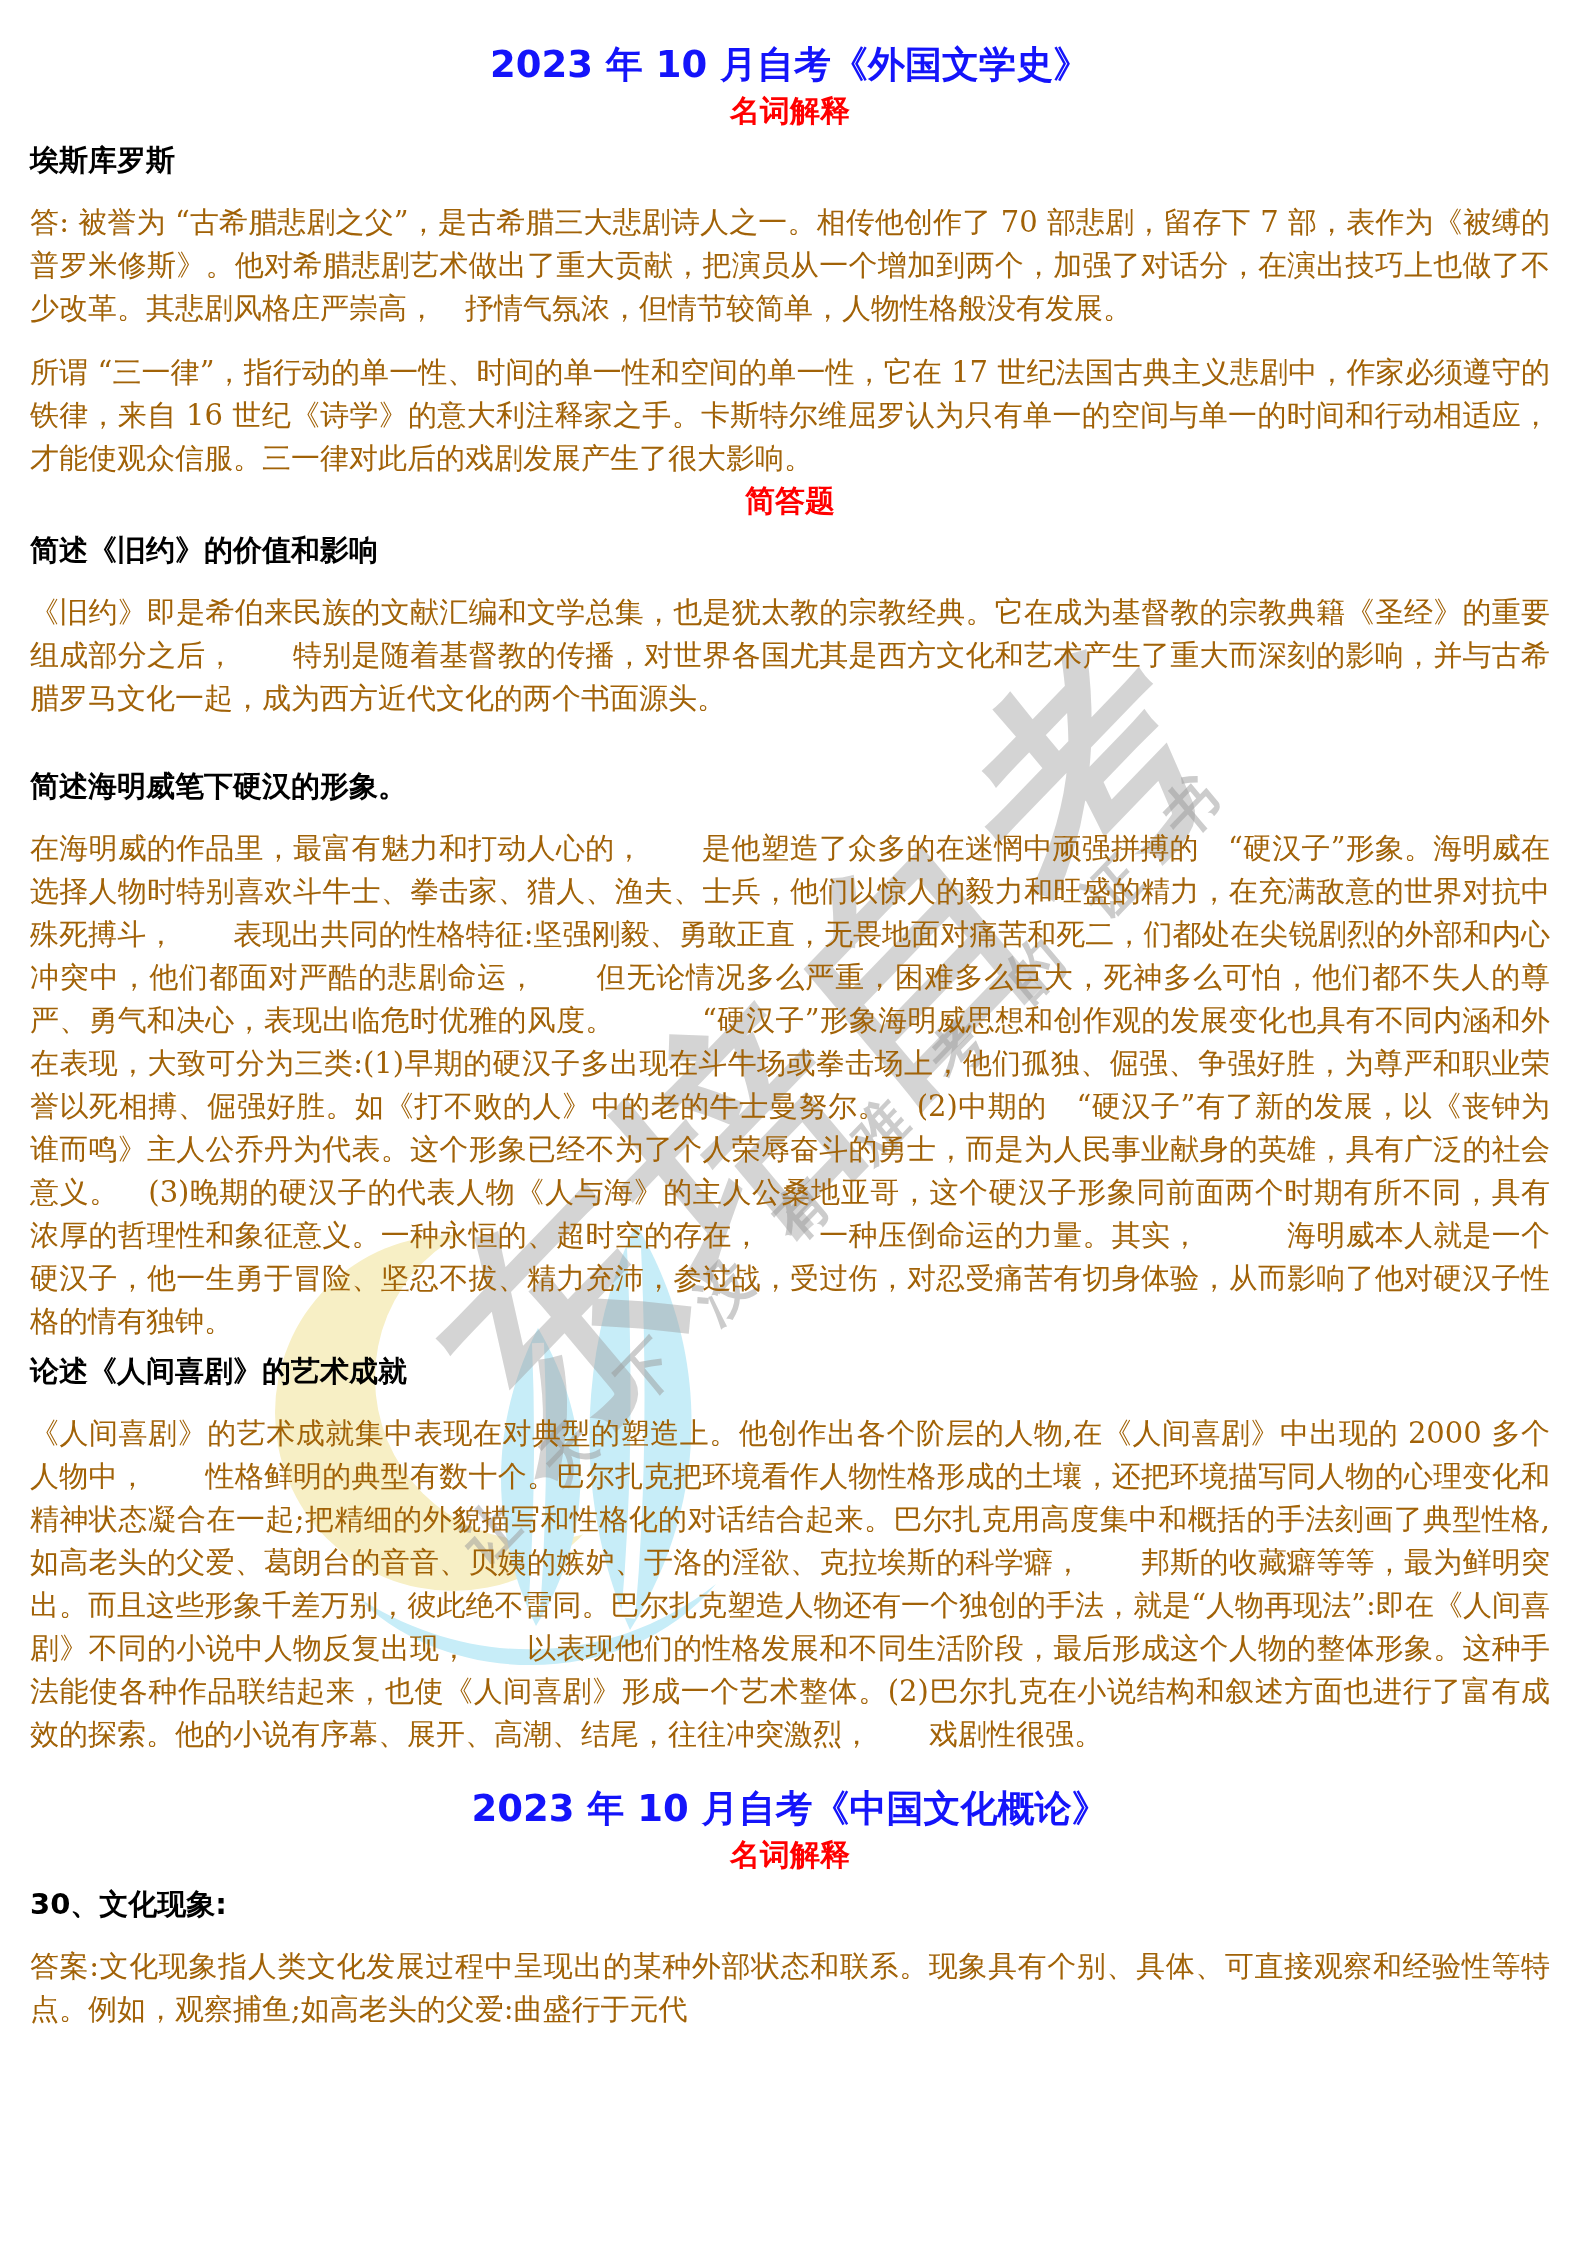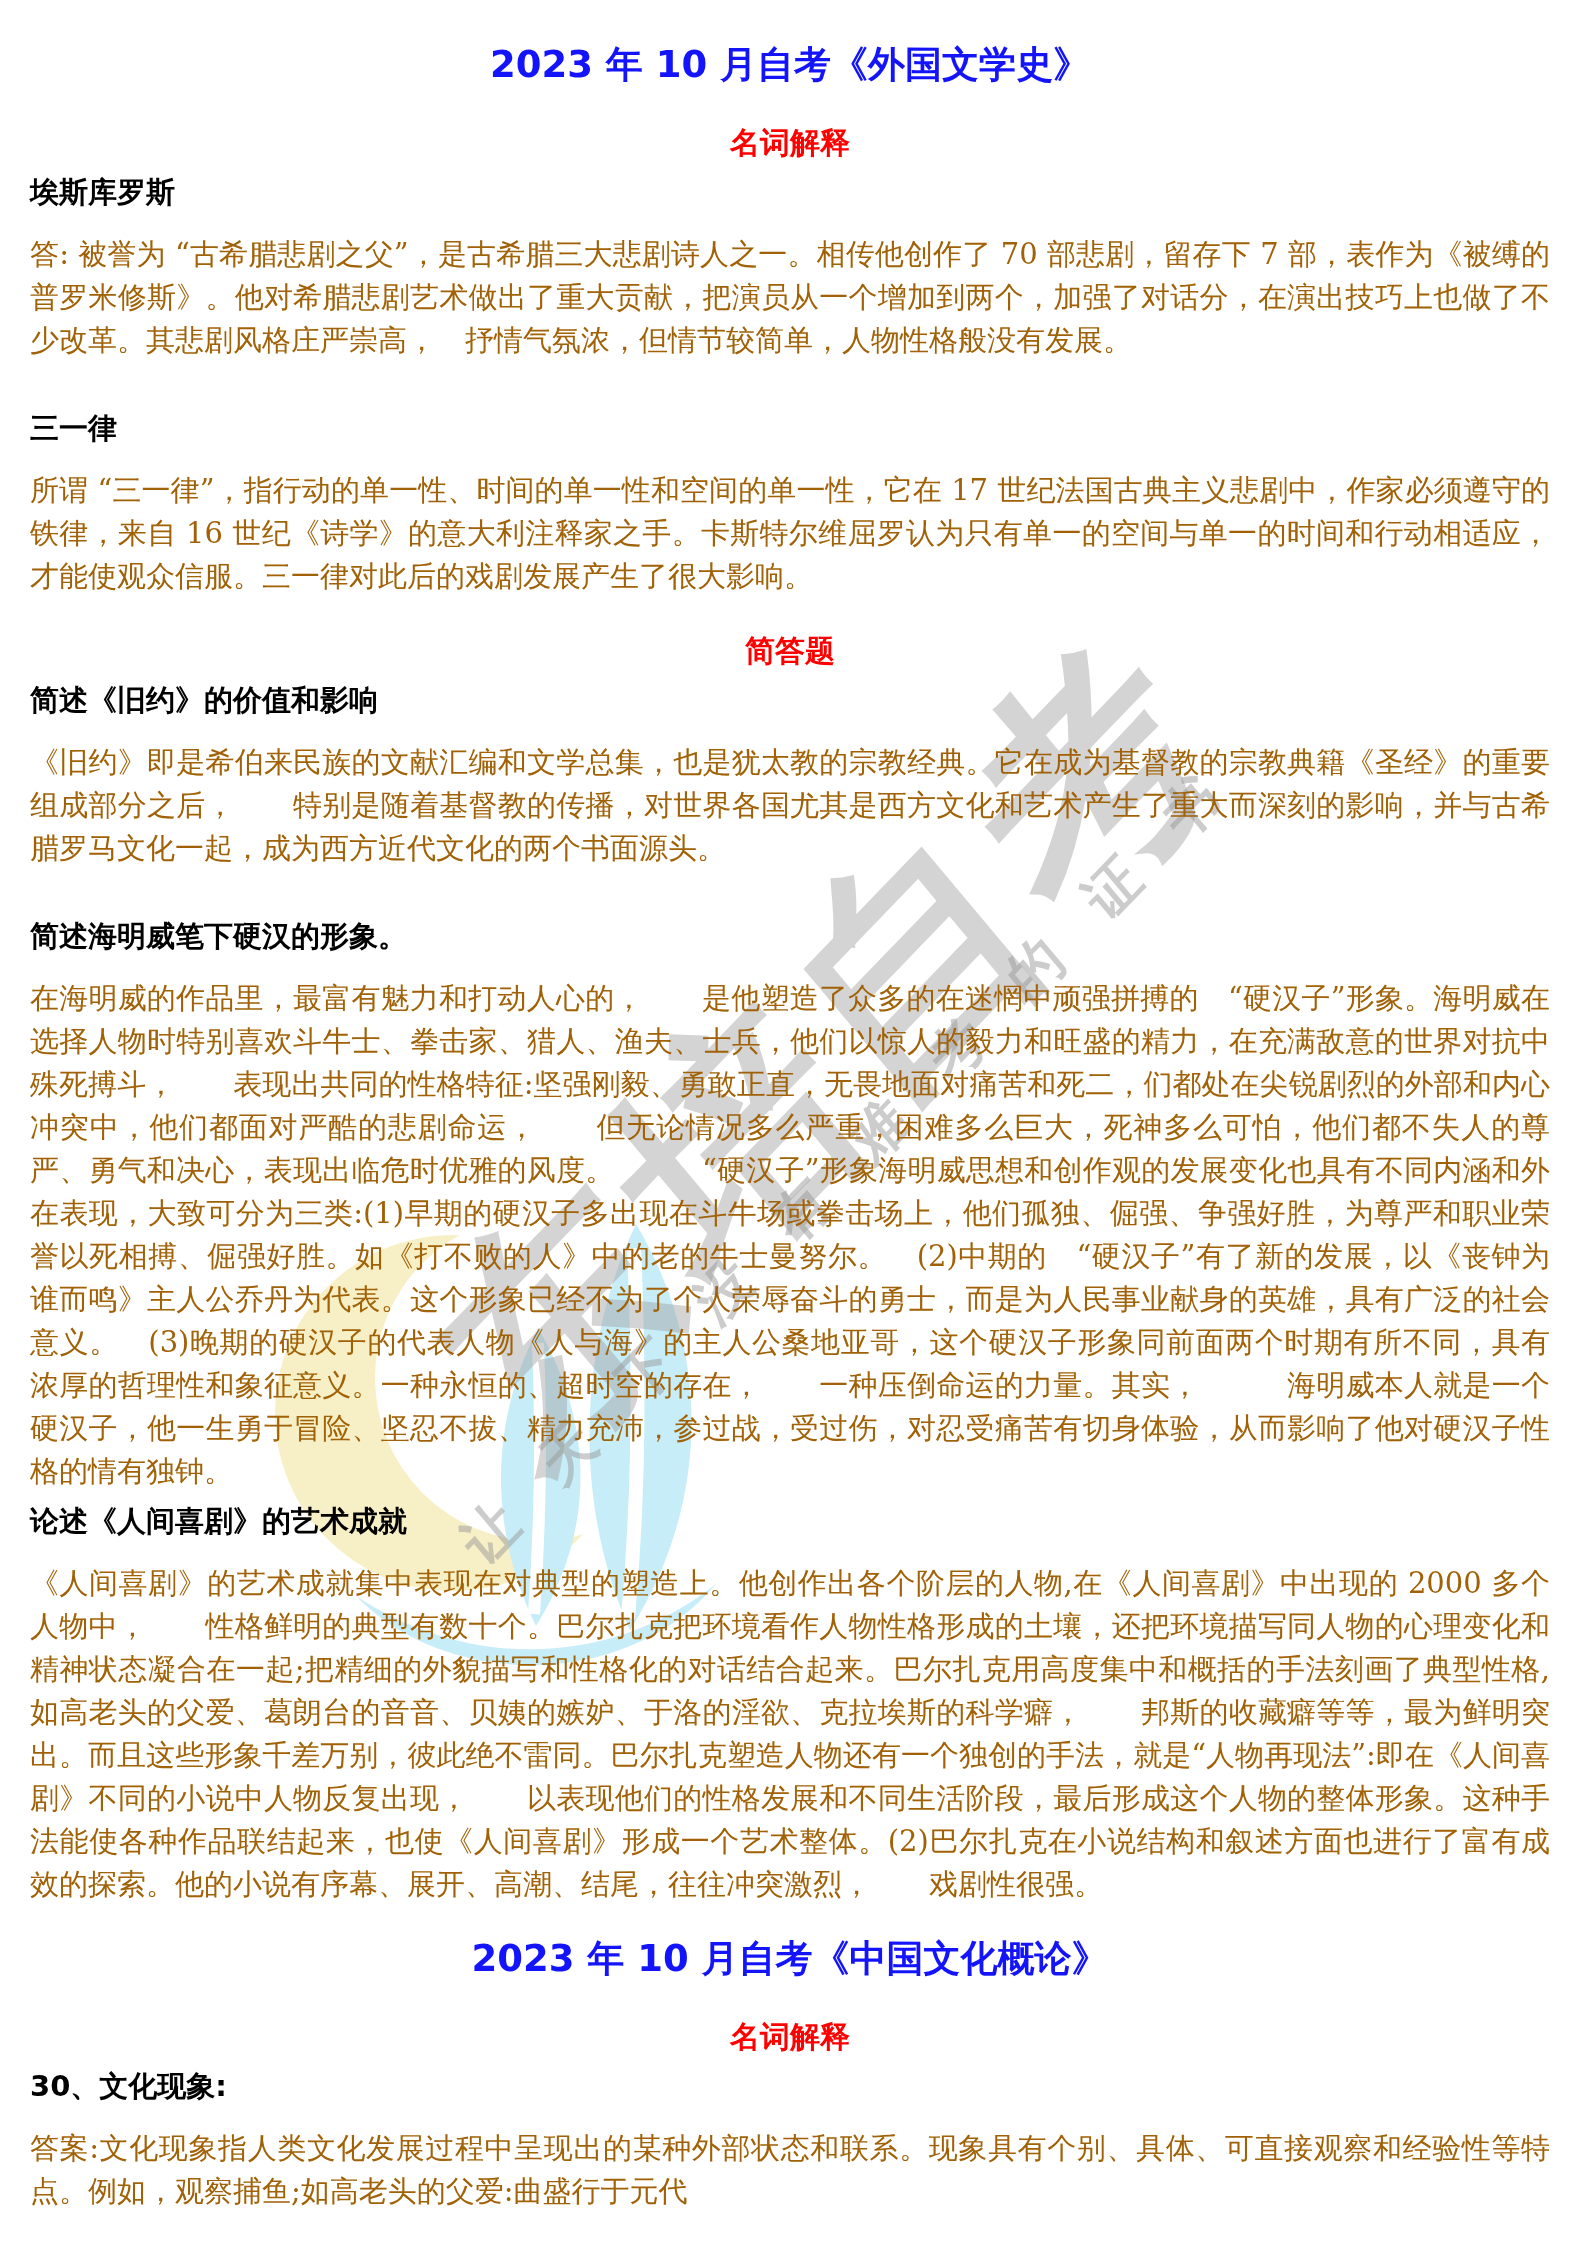--- a/index.html
+++ b/index.html
@@ -43,21 +43,20 @@
   .doc-title {
     font-family:"DejaVu Sans","Liberation Sans",sans-serif;
     font-weight:bold; font-size:37px; line-height:50px;
     color:var(--title-blue,#1414FA); text-align:center;
   }
   .doc-title.second { margin-top:28px; }
   .section-header {
     font-family:"DejaVu Sans","Liberation Sans",sans-serif;
     font-weight:bold; font-size:30px; line-height:42px;
     color:var(--section-red,#FF0000); text-align:center;
-    margin-top:32px;
   }
   .entry-heading {
     font-family:"DejaVu Sans","Liberation Sans",sans-serif;
     font-weight:bold; font-size:29px; line-height:40px;
     color:#000; margin-top:8px;
   }
   .entry-heading.spaced { margin-top:46px; }
   .entry-body {
     font-size:29px; line-height:43px; margin-top:21px;
     text-align:justify; color:#a16207;
@@ -84,21 +83,20 @@
 
   <div class="content">
 
     <h1 class="doc-title">2023 年 10 月自考《外国文学史》</h1>
 
     <div class="section-header">名词解释</div>
 
     <h2 class="entry-heading">埃斯库罗斯</h2>
     <p class="entry-body">答: 被誉为 “古希腊悲剧之父”，是古希腊三大悲剧诗人之一。相传他创作了 70 部悲剧，留存下 7 部，表作为《被缚的普罗米修斯》。他对希腊悲剧艺术做出了重大贡献，把演员从一个增加到两个，加强了对话分，在演出技巧上也做了不少改革。其悲剧风格庄严崇高，　抒情气氛浓，但情节较简单，人物性格般没有发展。</p>
 
-    <h2 class="entry-heading spaced">三一律</h2>
     <p class="entry-body">所谓 “三一律”，指行动的单一性、时间的单一性和空间的单一性，它在 17 世纪法国古典主义悲剧中，作家必须遵守的铁律，来自 16 世纪《诗学》的意大利注释家之手。卡斯特尔维屈罗认为只有单一的空间与单一的时间和行动相适应，才能使观众信服。三一律对此后的戏剧发展产生了很大影响。</p>
 
     <div class="section-header">简答题</div>
 
     <h2 class="entry-heading">简述《旧约》的价值和影响</h2>
     <p class="entry-body">《旧约》即是希伯来民族的文献汇编和文学总集，也是犹太教的宗教经典。它在成为基督教的宗教典籍《圣经》的重要组成部分之后，　　特别是随着基督教的传播，对世界各国尤其是西方文化和艺术产生了重大而深刻的影响，并与古希腊罗马文化一起，成为西方近代文化的两个书面源头。</p>
 
     <h2 class="entry-heading spaced">简述海明威笔下硬汉的形象。</h2>
     <p class="entry-body">在海明威的作品里，最富有魅力和打动人心的，　　是他塑造了众多的在迷惘中顽强拼搏的　“硬汉子”形象。海明威在选择人物时特别喜欢斗牛士、拳击家、猎人、渔夫、士兵，他们以惊人的毅力和旺盛的精力，在充满敌意的世界对抗中殊死搏斗，　　表现出共同的性格特征:坚强刚毅、勇敢正直，无畏地面对痛苦和死二，们都处在尖锐剧烈的外部和内心冲突中，他们都面对严酷的悲剧命运，　　但无论情况多么严重，困难多么巨大，死神多么可怕，他们都不失人的尊严、勇气和决心，表现出临危时优雅的风度。　　　“硬汉子”形象海明威思想和创作观的发展变化也具有不同内涵和外在表现，大致可分为三类:(1)早期的硬汉子多出现在斗牛场或拳击场上，他们孤独、倔强、争强好胜，为尊严和职业荣誉以死相搏、倔强好胜。如《打不败的人》中的老的牛士曼努尔。　(2)中期的　“硬汉子”有了新的发展，以《丧钟为谁而鸣》主人公乔丹为代表。这个形象已经不为了个人荣辱奋斗的勇士，而是为人民事业献身的英雄，具有广泛的社会意义。　(3)晚期的硬汉子的代表人物《人与海》的主人公桑地亚哥，这个硬汉子形象同前面两个时期有所不同，具有浓厚的哲理性和象征意义。一种永恒的、超时空的存在，　　一种压倒命运的力量。其实，　　　海明威本人就是一个硬汉子，他一生勇于冒险、坚忍不拔、精力充沛，参过战，受过伤，对忍受痛苦有切身体验，从而影响了他对硬汉子性格的情有独钟。</p>
 

